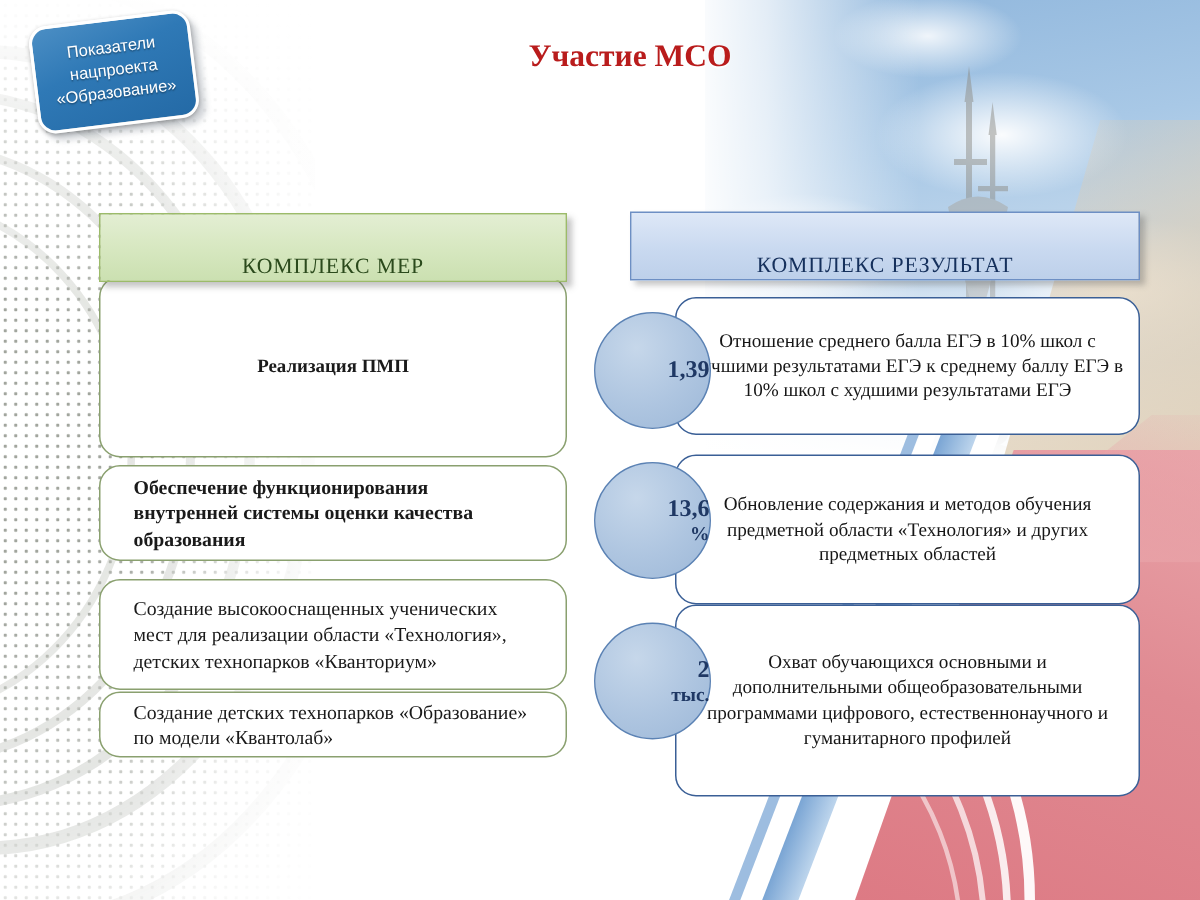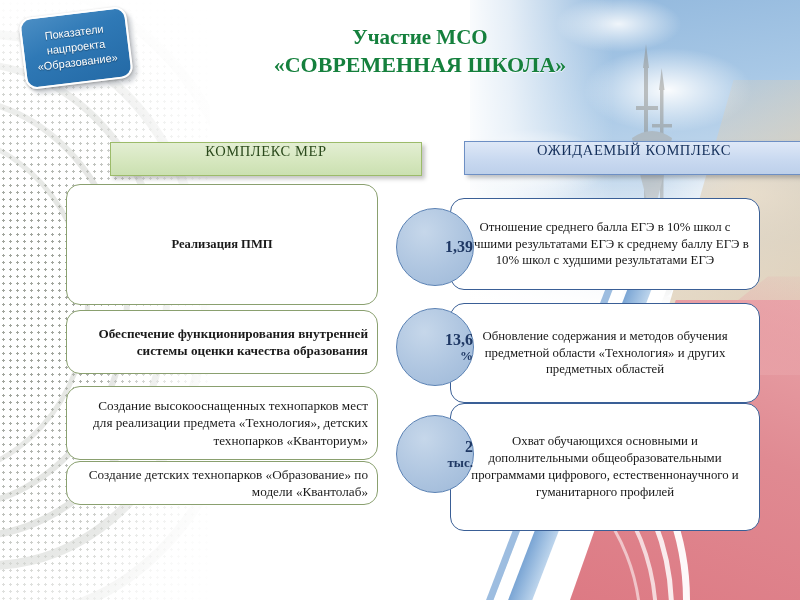--- a/index.html
+++ b/index.html
@@ -193,40 +193,39 @@
     text-shadow: 0 1px 1px rgba(0,0,0,0.35);
   }
 
   
   .title {
     position: absolute;
     left: 160px; top: 24px;
     width: 520px;
     text-align: center;
     z-index: 30;
-    color: #15803d;
+    color: #b91c1c;
     font-weight: bold;
     font-size: 21px;
     line-height: 1.28;
     text-shadow: 0 1px 1px rgba(255,255,255,0.9);
   }
   .title-l3 { font-size: 22px; }
 
   
   .col-header {
     position: absolute;
     z-index: 30;
-    height: 34px;
+    height: 46px;
     display: flex;
-    align-items: flex-start;
+    align-items: flex-end;
     justify-content: center;
     font-size: 14.5px;
     letter-spacing: 0.6px;
     box-shadow: 3px 3px 4px rgba(90,90,90,0.35);
-    margin-left: 44px;
   }
   .header-green {
     left: 66px; top: 142px; width: 312px;
     background: linear-gradient(to bottom, #e3eed3 0%, #d6e7bf 55%, #cbe0b1 100%);
     border: 1.5px solid #9cbb6a;
     color: #2b4a1c;
   }
   .header-blue {
     left: 420px; top: 141px; width: 340px;
     background: linear-gradient(to bottom, #dee8f7 0%, #c9d9f0 55%, #bdd0ea 100%);
@@ -239,22 +238,22 @@
     position: absolute;
     z-index: 25;
     left: 66px;
     width: 312px;
     background: #ffffff;
     border: 1.3px solid #8aa06f;
     border-radius: 14px;
     display: flex;
     align-items: center;
     justify-content: center;
-    text-align: right;
-    padding: 4px 9px;
+    text-align: left;
+    padding: 4px 22px;
     color: #1a1a1a;
     font-size: 12.6px;
     line-height: 1.30;
   }
   .lbox.bold { font-weight: bold; }
   .lbox .ttl { font-weight: bold; display: block; }
 
   #lbox1 { top: 184px; height: 121px; }
   #lbox2 { top: 310px; height: 64px; font-size: 13.2px; }
   #lbox3 { top: 386px; height: 74px; font-size: 13.2px; }
@@ -357,42 +356,41 @@
     <div class="badge-shadow"></div>
     <div class="badge-inner">
       <div class="badge-line">Показатели</div>
       <div class="badge-line">нацпроекта</div>
       <div class="badge-line">«Образование»</div>
     </div>
   </div>
 
   <div class="title">
     <div>Участие МСО</div>
-    <div class="title-l3">«СОВРЕМЕННАЯ ШКОЛА»</div>
   </div>
 
   <div class="col-header header-green">
     <span>КОМПЛЕКС  МЕР</span>
   </div>
   <div class="col-header header-blue">
-    <span>ОЖИДАЕМЫЙ  КОМПЛЕКС</span>
+    <span>КОМПЛЕКС  РЕЗУЛЬТАТ</span>
   </div>
 
   <div class="lbox bold" id="lbox1">
     <div>
       <span class="ttl">Реализация ПМП</span>
     </div>
   </div>
 
   <div class="lbox bold" id="lbox2">
     <span>Обеспечение функционирования внутренней системы оценки качества образования</span>
   </div>
 
   <div class="lbox" id="lbox3">
-    <span>Создание высокооснащенных технопарков мест для реализации предмета «Технология», детских технопарков «Кванториум»</span>
+    <span>Создание высокооснащенных ученических мест для реализации области «Технология», детских технопарков «Кванториум»</span>
   </div>
 
   <div class="lbox" id="lbox4">
     <span>Создание детских технопарков «Образование» по модели «Квантолаб»</span>
   </div>
 
   <div class="rbox" id="rbox1">
     <span>Отношение среднего балла ЕГЭ в 10% школ с лучшими результатами ЕГЭ к среднему баллу ЕГЭ в 10%  школ с худшими результатами ЕГЭ</span>
   </div>
   <div class="rbox" id="rbox2">

